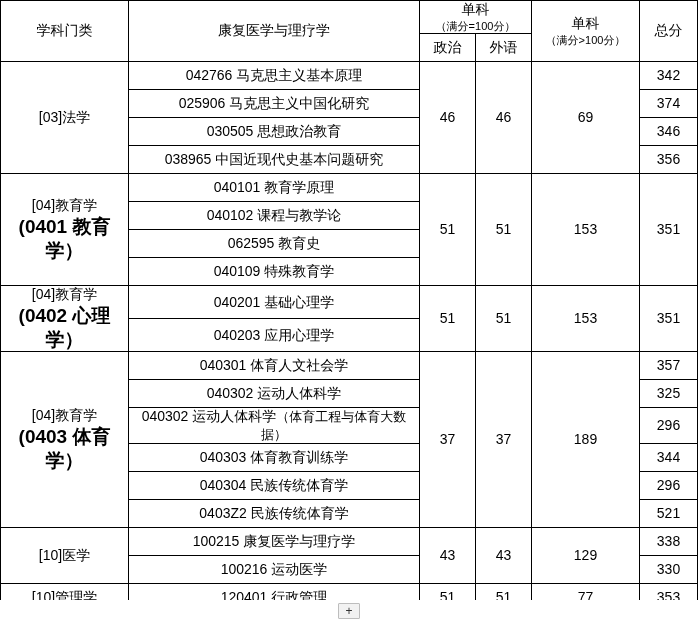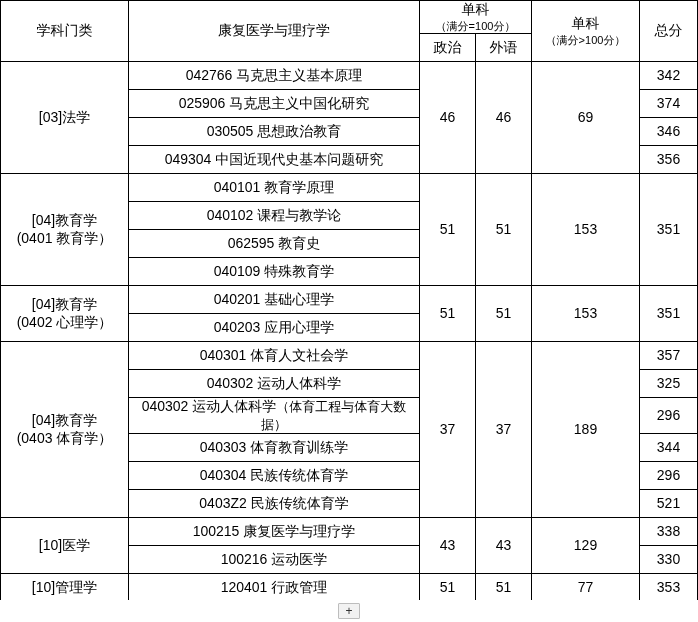--- a/index.html
+++ b/index.html
@@ -41,21 +41,21 @@
   .hdr-cell { font-size: 14.5px; }
   .hdr-sub {
     font-size: 11px;
     display: block;
     margin-top: 1px;
     text-align: center;
   }
   .hdr-main-line { display: block; }
 
   .cat-cell { font-size: 14px; line-height: 1.45; }
-  .cat-sub { font-size: 14px; display: block; }
+  .cat-sub { font-size: 19px; display: block; font-weight: bold; }
 
   .major-cell { font-size: 13.5px; }
   .major-note { font-size: 13px; }
 
   .num-cell { font-size: 14px; }
 
   .plus-bar {
     position: absolute;
     left: 0;
     right: 0;
@@ -126,21 +126,21 @@
         </tr>
         <tr>
           <td class="major-cell"><span>025906 马克思主义中国化研究</span></td>
           <td class="num-cell">374</td>
         </tr>
         <tr>
           <td class="major-cell"><span>030505 思想政治教育</span></td>
           <td class="num-cell">346</td>
         </tr>
         <tr>
-          <td class="major-cell"><span>049304 中国近现代史基本问题研究</span></td>
+          <td class="major-cell"><span>038965 中国近现代史基本问题研究</span></td>
           <td class="num-cell">356</td>
         </tr>
         <tr>
           <td class="cat-cell" rowspan="4"><span>[04]教育学</span><span class="cat-sub">(0401 教育学）</span></td>
           <td class="major-cell"><span>040101 教育学原理</span></td>
           <td class="num-cell" rowspan="4">51</td>
           <td class="num-cell" rowspan="4">51</td>
           <td class="num-cell" rowspan="4">153</td>
           <td class="num-cell" rowspan="4">351</td>
         </tr>

